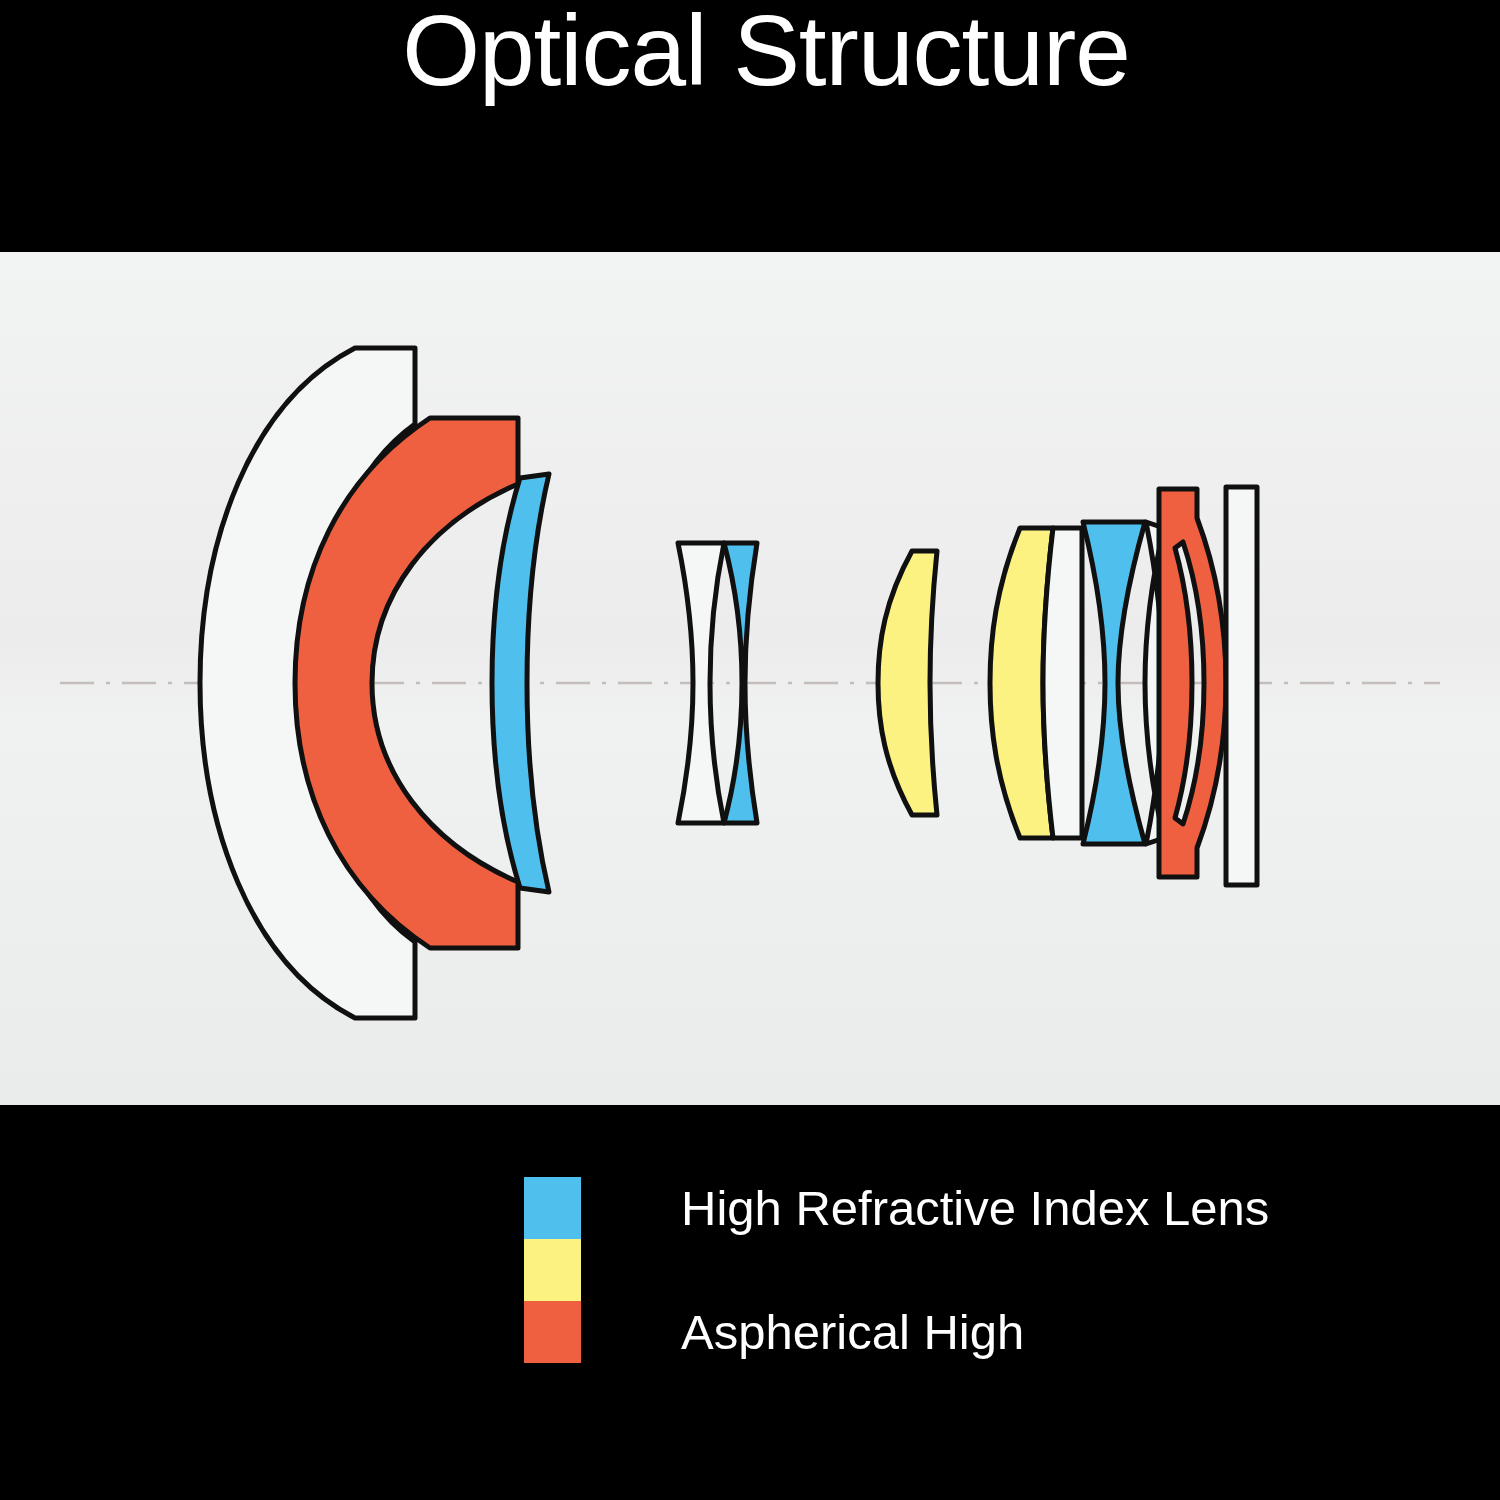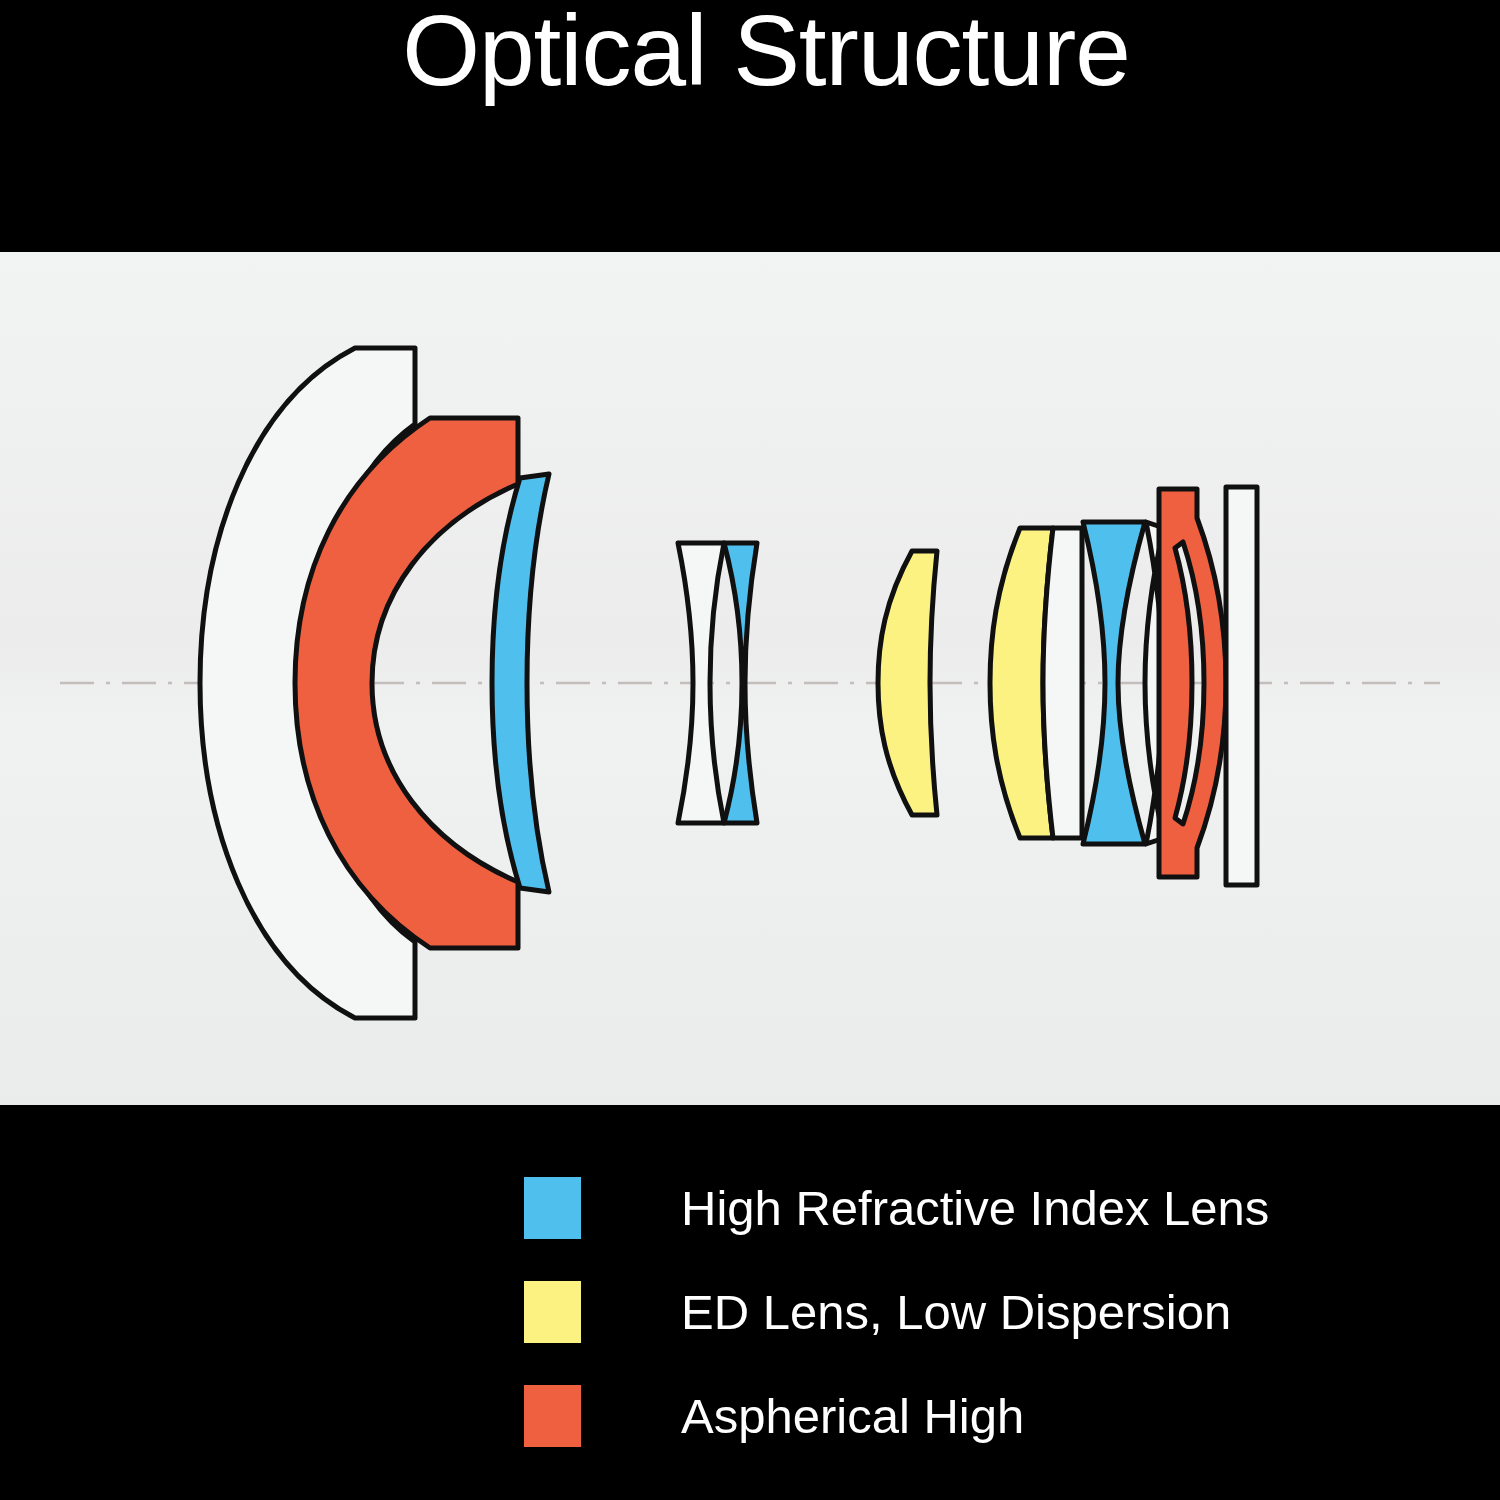--- a/index.html
+++ b/index.html
@@ -62,21 +62,20 @@
     width: 1500px;
     height: 395px;
     background: #000000;
   }
   #legend-list {
     position: absolute;
     left: 524px;
     top: 72px;
     display: flex;
     flex-direction: column;
-    gap: 42px;
   }
   .legend-row {
     display: flex;
     align-items: center;
     height: 62px;
   }
   .legend-swatch {
     width: 57px;
     height: 62px;
     flex: 0 0 auto;
@@ -228,21 +227,20 @@
   <div id="legend">
     <div id="legend-list">
 
       <div class="legend-row">
         <span class="legend-swatch" style="background:#4FC0EE"></span>
         <span class="legend-label">High Refractive Index Lens</span>
       </div>
 
       <div class="legend-row">
         <span class="legend-swatch" style="background:#FBF281"></span>
-        <span class="legend-label">ED Lens, Low Dispersion</span>
       </div>
 
       <div class="legend-row">
         <span class="legend-swatch" style="background:#EE6040"></span>
         <span class="legend-label">Aspherical High</span>
       </div>
 
     </div>
   </div>
 

